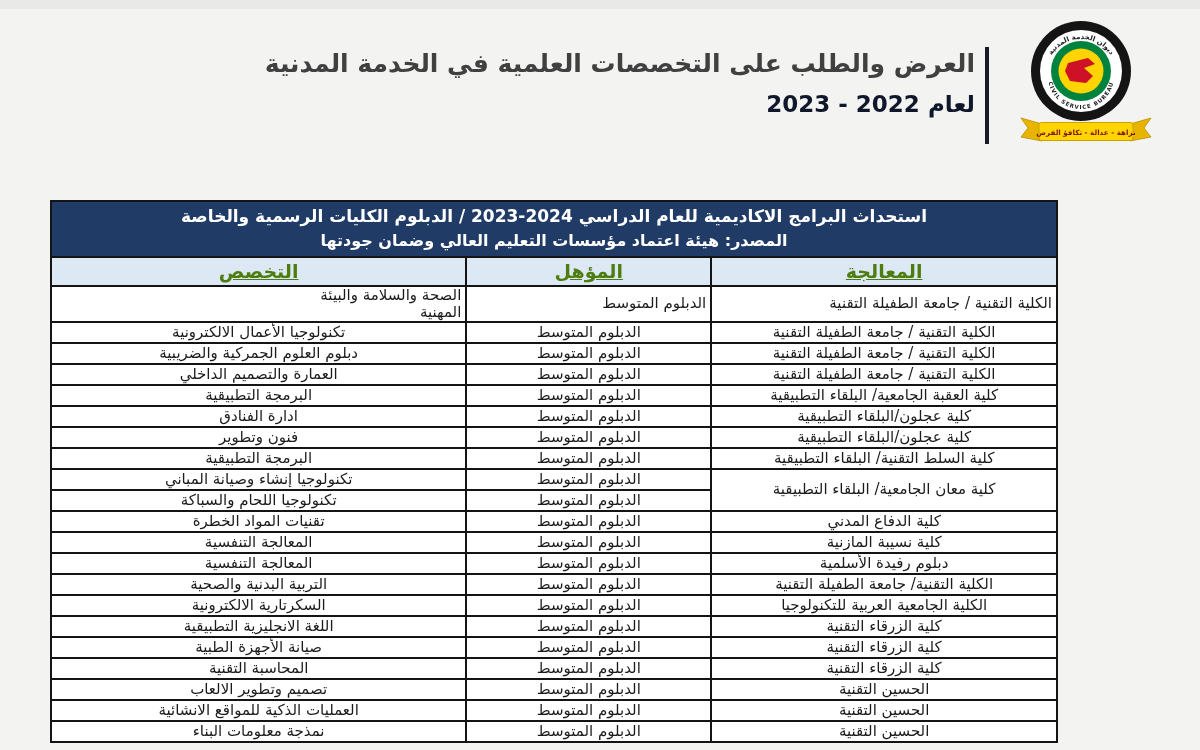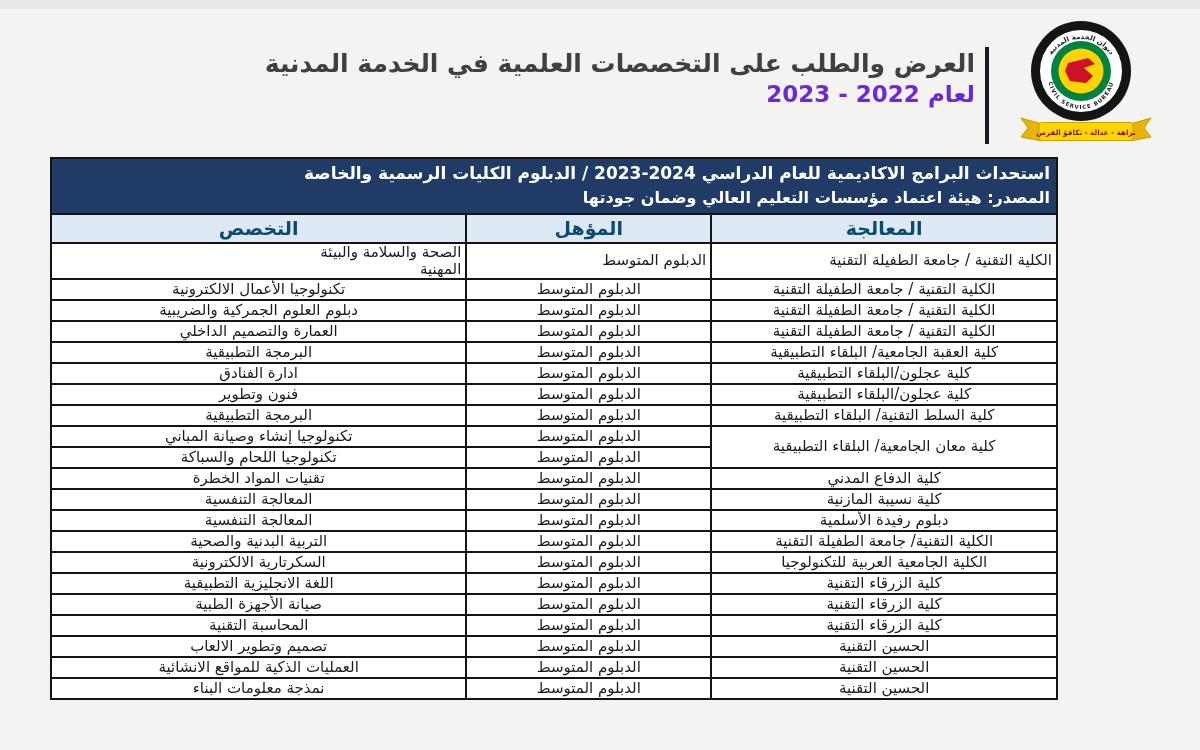--- a/index.html
+++ b/index.html
@@ -22,63 +22,66 @@
     text-align:right;
   }
   .title-line1 {
     color:#404040;
     font-size:25px;
     font-weight:bold;
     line-height:1.3;
     white-space:nowrap;
   }
   .title-line2 {
-    color:#6d28d9;
+    margin-top:10px;
+    color:#0f172a;
     font-size:23px;
     font-weight:bold;
     white-space:nowrap;
   }
   .title-separator {
     position:absolute;
     left:985px; top:47px;
     width:4px; height:97px;
     background:#191926;
   }
   .logo-wrap { position:absolute; left:1015px; top:18px; width:150px; height:130px; }
 
   
   .doc-table { position:absolute; left:50px; top:157px; width:1008px; }
   .caption {
     background:#1f3b66;
     border:2.5px solid #141414;
     color:#ffffff;
-    text-align:right;
+    text-align:center;
     padding:2px 6px 3px 6px;
+    margin-top:43px;
   }
   .caption-line1 { font-size:17px; font-weight:bold; line-height:25px; }
   .caption-line2 { font-size:16px; font-weight:bold; line-height:24px; }
   table {
     width:100%;
     border-collapse:collapse;
     table-layout:fixed;
     background:#ffffff;
     margin-top:-2.5px;
   }
   th, td {
     border:2.5px solid #141414;
     text-align:center;
     vertical-align:middle;
     overflow:hidden;
   }
   th {
     background:#dce8f4;
-    color:#0c4a6e;
+    color:#4d7c0f;
     font-size:19px;
     font-weight:bold;
     height:29px;
+    text-decoration:underline;
   }
   td {
     color:#1b1b1b;
     font-size:15px;
     height:21px;
     line-height:1.15;
     padding:0 4px;
     white-space:pre-line;
   }
   tr.tall td { height:34px;text-align:right; }

